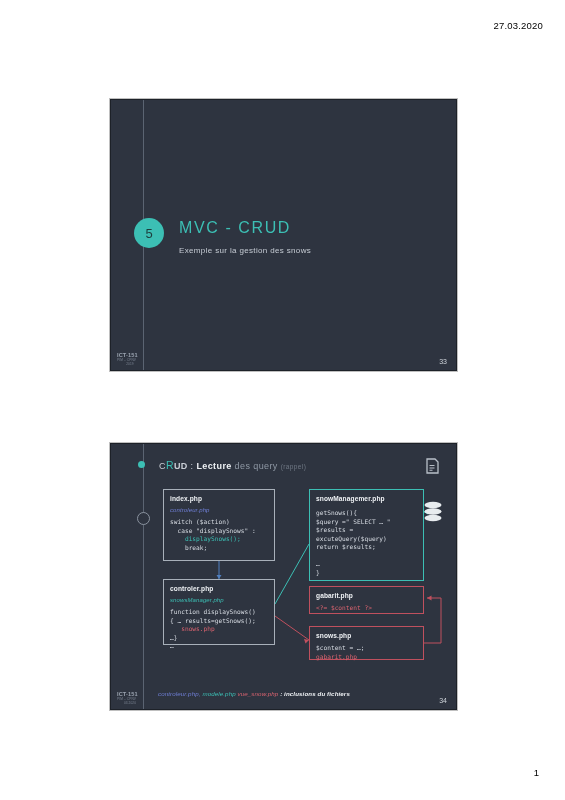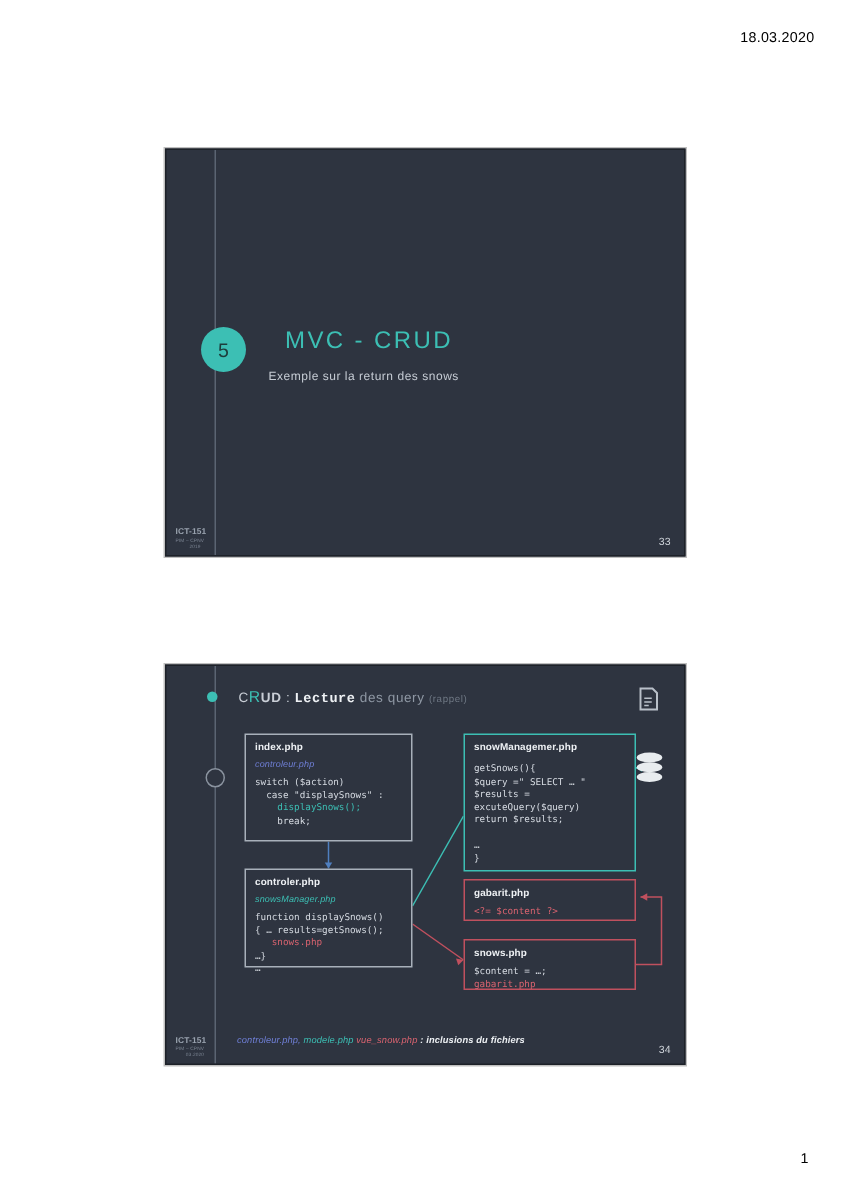--- a/index.html
+++ b/index.html
@@ -55,38 +55,38 @@
   }
 
   
   .s1-badge{
     position:absolute;left:23px;top:118px;
     width:30px;height:30px;border-radius:50%;
     background:#3cbfb4;color:#1d3d3c;
     font-size:13px;display:flex;align-items:center;justify-content:center;
   }
   .s1-title{
-    position:absolute;left:79px;top:119px;
+    position:absolute;left:68px;top:119px;
     font-size:16px;color:#3cbfb4;letter-spacing:1.6px;
   }
   .s1-sub{
     position:absolute;left:68px;top:146px;
     font-size:8px;color:#c6ccd4;letter-spacing:.35px;
   }
 
   
   .s2-title{
     position:absolute;left:48px;top:15px;
     font-size:9px;color:#8f98a4;letter-spacing:.4px;white-space:nowrap;
   }
   .s2-title .c{color:#c9ced6;}
   .s2-title .r{color:#3cbfb4;font-size:10.5px;}
   .s2-title .ud{color:#c9ced6;font-weight:bold;}
   .s2-title .sep{color:#c9ced6;}
-  .s2-title .lecture{color:#eef1f4;font-weight:bold;font-family:Liberation Mono, monospace;}
+  .s2-title .lecture{color:#eef1f4;font-weight:bold;}
   .s2-title .rest{color:#8f98a4;}
   .s2-title .rappel{color:#6f7884;font-size:6.5px;}
 
   .box{
     position:absolute;box-sizing:border-box;
     background:#2e3440;
   }
   .box-title{
     font-size:6.6px;font-weight:bold;color:#eef1f4;
     margin:5px 0 0 6px;letter-spacing:.1px;
@@ -122,30 +122,30 @@
   .cap-ctrl{color:#6f7fd6;}
   .cap-mod{color:#3cbfb4;}
   .cap-vue{color:#d9636f;}
   .cap-txt{color:#eef1f4;font-weight:bold;font-style:italic;}
 
   svg.conn{position:absolute;left:0;top:0;width:100%;height:100%;pointer-events:none;}
 </style>
 </head>
 <body>
 
-<div class="page-date">18.03.2020</div>
+<div class="page-date">27.03.2020</div>
 <div class="page-number">1</div>
 
 <div class="slide" id="slide-1">
   <div class="rail"></div>
   <div class="rail-dot-filled" style="top:131px;"></div>
 
   <div class="s1-badge">5</div>
   <div class="s1-title">MVC - CRUD</div>
-  <div class="s1-sub">Exemple sur la return des snows</div>
+  <div class="s1-sub">Exemple sur la gestion des snows</div>
 
   <div class="footer-brand">
     <div class="fb-1">ICT-151</div>
     <div class="fb-2">PIM – CPNV</div>
     <div class="fb-3">2019</div>
   </div>
   <div class="slide-num">33</div>
 </div>
 
 <div class="slide" id="slide-2">

